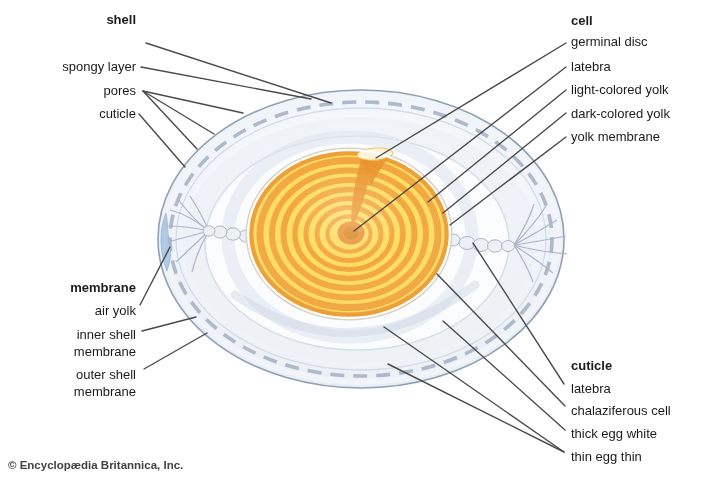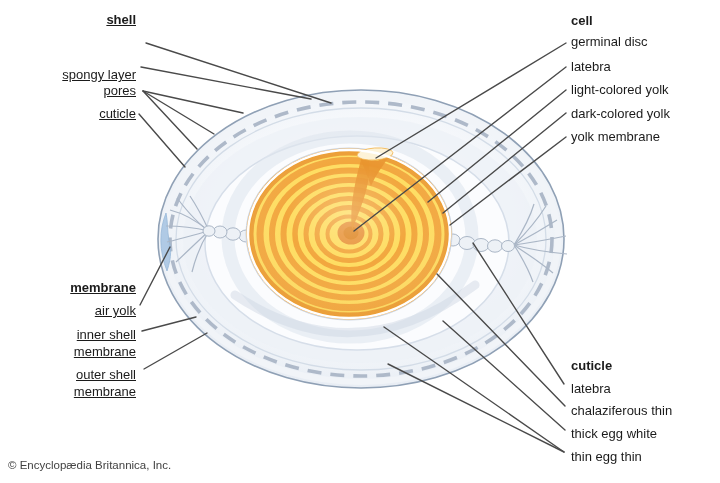--- a/index.html
+++ b/index.html
@@ -5,25 +5,25 @@
   html,body{margin:0;padding:0;background:#ffffff;}
   #stage{
     position:relative;width:720px;height:483px;background:#ffffff;overflow:hidden;
     font-family:"Liberation Sans", sans-serif;
   }
   #egg-svg{position:absolute;left:0;top:0;}
   .lbl{
     position:absolute;font-size:13px;line-height:15px;color:#1b1b1b;
     white-space:nowrap;
   }
-  .lbl.rt{text-align:right;text-decoration:underline;}
+  .lbl.rt{text-align:right;}
   .hdr{font-weight:bold;}
   .wrap2{white-space:normal;width:92px;line-height:17px;}
   .copyright{
-    position:absolute;left:8px;top:459px;font-size:11.5px;color:#424242;
+    position:absolute;left:8px;top:459px;font-size:11.5px;color:#424242;font-weight:bold;
   }
 </style>
 </head>
 <body>
 
 <div id="stage">
 
   <svg id="egg-svg" width="720" height="483" viewBox="0 0 720 483">
     <defs>
       <radialGradient id="eggBg" cx="50%" cy="45%" r="60%">
@@ -131,37 +131,37 @@
       <line x1="566" y1="137" x2="450" y2="225"></line>
       <line x1="564" y1="384" x2="473" y2="243"></line>
       <line x1="565" y1="406" x2="437" y2="274"></line>
       <line x1="565" y1="430" x2="443" y2="321"></line>
       <line x1="564" y1="452" x2="384" y2="327"></line>
       <line x1="564" y1="452" x2="388" y2="364"></line>
     </g>
   </svg>
 
   <div class="lbl rt hdr" style="right:584px;top:12px">shell</div>
-  <div class="lbl rt" style="right:584px;top:67px">spongy layer</div>
+  <div class="lbl rt" style="right:584px;top:59px">spongy layer</div>
   <div class="lbl rt" style="right:584px;top:83px">pores</div>
   <div class="lbl rt" style="right:584px;top:106px">cuticle</div>
 
   <div class="lbl rt hdr" style="right:584px;top:280px">membrane</div>
   <div class="lbl rt" style="right:584px;top:303px">air yolk</div>
   <div class="lbl rt wrap2" style="right:584px;top:366px">outer shell membrane</div>
   <div class="lbl rt wrap2" style="right:584px;top:326px">inner shell membrane</div>
 
   <div class="lbl hdr" style="left:571px;top:13px">cell</div>
   <div class="lbl" style="left:571px;top:34px">germinal disc</div>
   <div class="lbl" style="left:571px;top:59px">latebra</div>
   <div class="lbl" style="left:571px;top:106px">dark-colored yolk</div>
   <div class="lbl" style="left:571px;top:82px">light-colored yolk</div>
   <div class="lbl" style="left:571px;top:129px">yolk membrane</div>
 
   <div class="lbl hdr" style="left:571px;top:358px">cuticle</div>
   <div class="lbl" style="left:571px;top:381px">latebra</div>
-  <div class="lbl" style="left:571px;top:403px">chalaziferous thin</div>
+  <div class="lbl" style="left:571px;top:403px">chalaziferous cell</div>
   <div class="lbl" style="left:571px;top:426px">thick egg white</div>
   <div class="lbl" style="left:571px;top:449px">thin egg thin</div>
 
   <div class="copyright">© Encyclopædia Britannica, Inc.</div>
 
 </div>
 
 </body></html>

